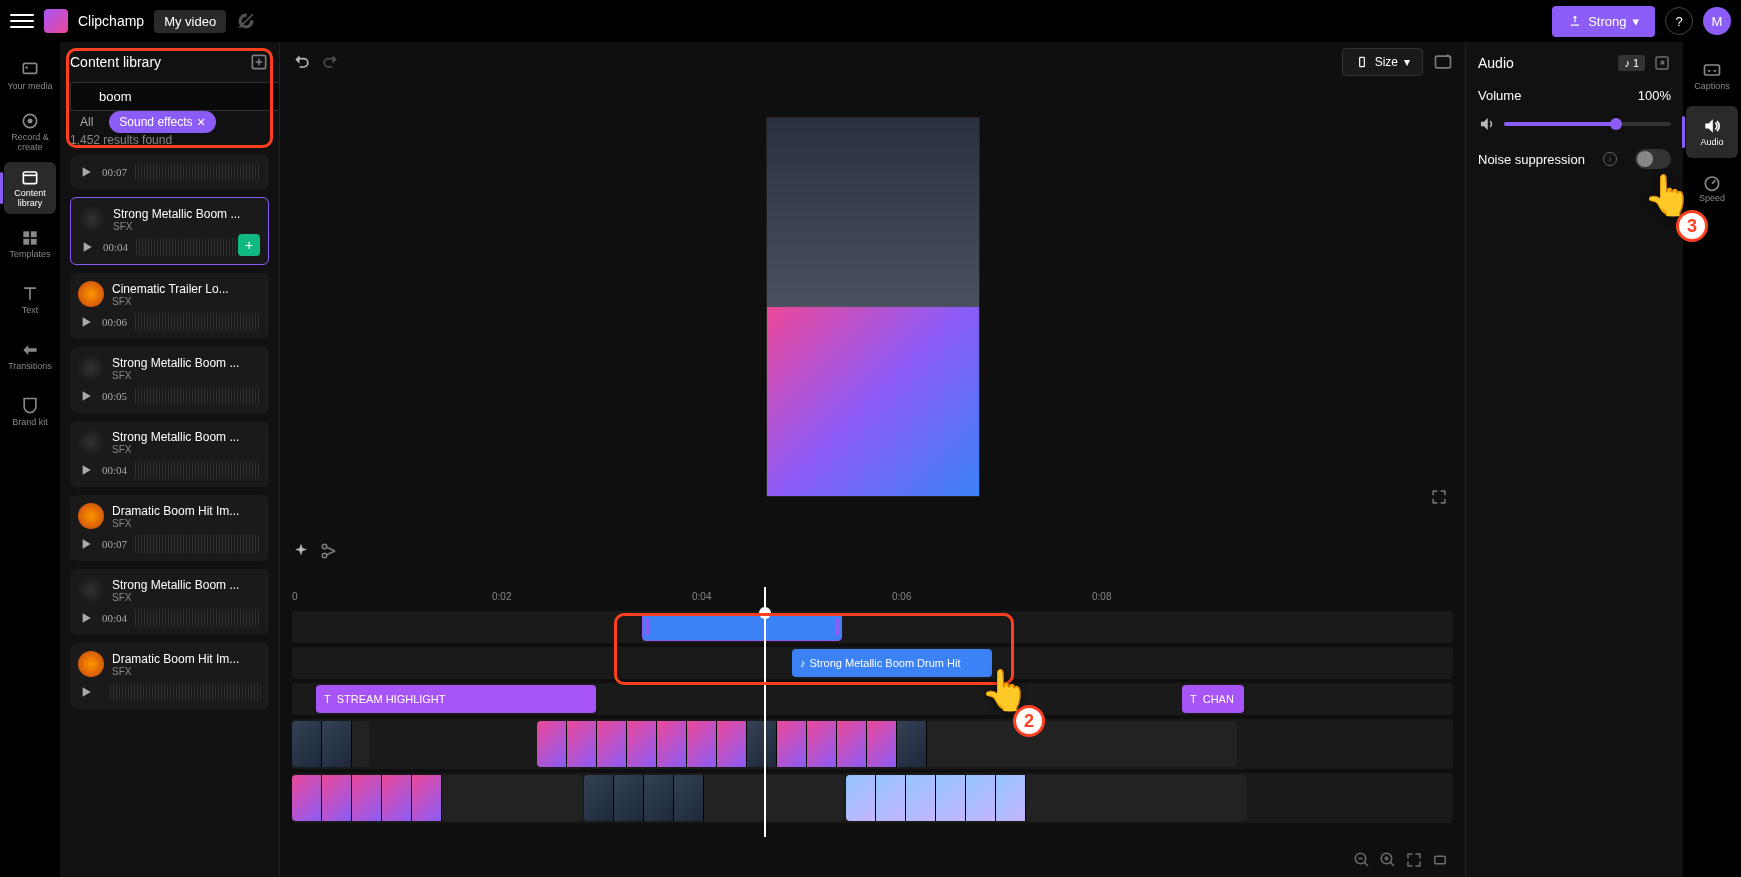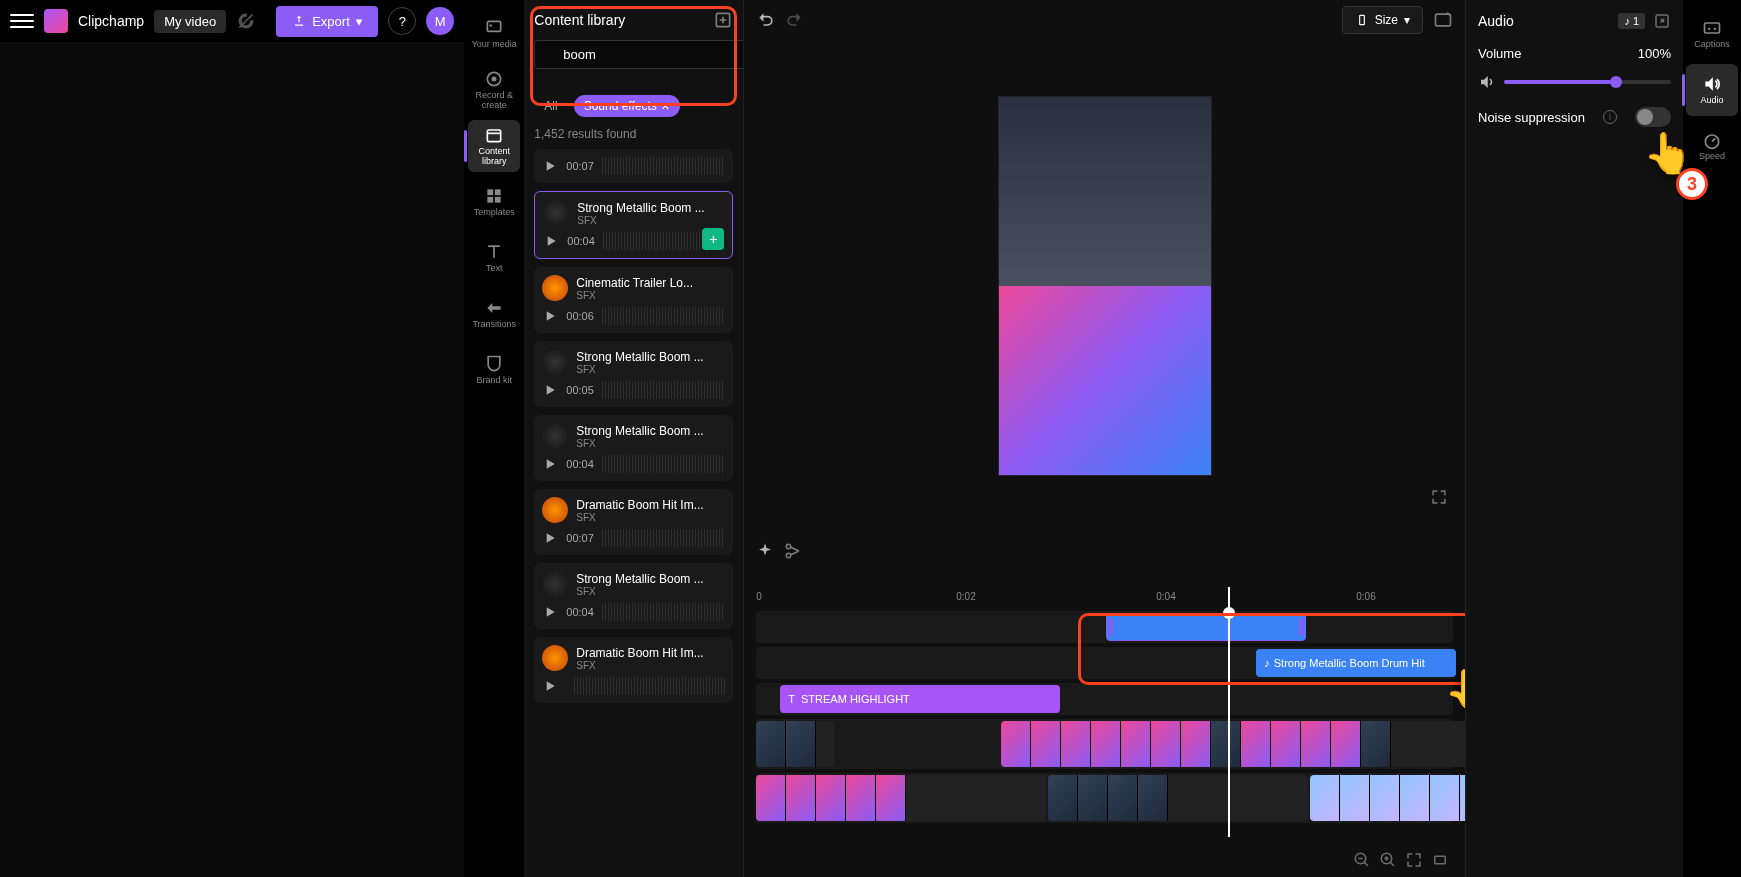--- a/index.html
+++ b/index.html
@@ -1,17 +1,17 @@
 <!DOCTYPE html>
 <html><head>
 <meta charset="utf-8">
 <style>
 * { margin:0; padding:0; box-sizing:border-box; font-family:-apple-system,BlinkMacSystemFont,'Segoe UI',sans-serif; }
 body { background:#0a0a0a; color:#fff; overflow:hidden; width:1741px; height:877px; }
-.app { display:flex; flex-direction:row; height:100%; }
+.app { display:flex; flex-direction:column; height:100%; }
 
 
 .topbar { height:42px; display:flex; align-items:center; padding:0 10px; gap:10px; background:#000; }
 .hamburger { width:24px; height:24px; display:flex; flex-direction:column; justify-content:center; gap:4px; cursor:pointer; }
 .hamburger span { height:2px; background:#fff; border-radius:1px; }
 .logo { width:24px; height:24px; background:linear-gradient(135deg,#a855f7,#ec4899); border-radius:4px; }
 .brand { font-size:14px; font-weight:500; }
 .pill { background:#2a2a2a; padding:4px 10px; border-radius:4px; font-size:13px; }
 .sync-icon { width:20px; height:20px; opacity:.6; }
 .spacer { flex:1; }
@@ -29,42 +29,42 @@
 .rail-item.active { background:#2a2a2a; color:#fff; position:relative; }
 .rail-item.active::before { content:''; position:absolute; left:-4px; top:10px; bottom:10px; width:3px; background:#8b5cf6; border-radius:2px; }
 .rail-icon { width:20px; height:20px; display:flex; align-items:center; justify-content:center; }
 
 
 .sidebar { width:220px; background:#111; padding:10px; border-right:1px solid #222; overflow-y:auto; position:relative; }
 .highlight-box-1 { position:absolute; top:6px; left:6px; right:6px; height:100px; border:3px solid #ff4020; border-radius:10px; pointer-events:none; z-index:10; }
 .sidebar-header { display:flex; justify-content:space-between; align-items:center; margin-bottom:10px; }
 .sidebar-title { font-size:14px; font-weight:500; }
 .side-icon { width:20px; height:20px; opacity:.7; cursor:pointer; }
-.search-row { display:flex; gap:6px; margin-bottom:26px; }
+.search-row { display:flex; gap:6px; margin-bottom:0; }
 .search-input { flex:1; background:#0a0a0a; border:1px solid #333; border-radius:4px; padding:6px 8px 6px 28px; color:#fff; font-size:13px; position:relative; }
 .search-wrap { position:relative; flex:1; }
 .search-wrap::before { content:'🔍'; position:absolute; left:8px; top:50%; transform:translateY(-50%); font-size:12px; opacity:.5; }
-.chips { display:flex; gap:6px; margin-bottom:10px; }
+.chips { display:flex; gap:6px; }
 .chip { padding:4px 10px; border-radius:12px; font-size:12px; cursor:pointer; }
 .chip.plain { color:#aaa; }
 .chip.active { background:#8b5cf6; color:#fff; display:flex; align-items:center; gap:4px; }
 .chip-x { font-size:11px; }
 .results-count { font-size:12px; color:#888; margin-bottom:8px; }
 
 .sfx-item { background:#1a1a1a; border-radius:6px; padding:8px; margin-bottom:8px; position:relative; }
 .sfx-item.selected { border:1px solid #8b5cf6; }
 .sfx-head { display:flex; gap:8px; align-items:center; margin-bottom:6px; }
 .sfx-thumb { width:26px; height:26px; border-radius:50%; background:radial-gradient(circle,#ff9500,#c2410c); flex-shrink:0; }
 .sfx-thumb.dark { background:radial-gradient(circle,#333,#111); }
 .sfx-meta { flex:1; overflow:hidden; }
 .sfx-name { font-size:12px; white-space:nowrap; overflow:hidden; text-overflow:ellipsis; }
 .sfx-type { font-size:10px; color:#888; }
 .sfx-controls { display:flex; align-items:center; gap:8px; }
 .play-btn { width:16px; height:16px; cursor:pointer; }
-.sfx-dur { font-size:11px; color:#aaa; }
+.sfx-dur { font-size:11px; color:#aaa;font-family:Liberation Serif, serif; }
 .wave { flex:1; height:18px; background:repeating-linear-gradient(90deg,#444 0,#444 1px,transparent 1px,transparent 3px); opacity:.5; border-radius:2px; }
 .add-btn { position:absolute; right:8px; bottom:8px; width:22px; height:22px; background:#10b981; border-radius:4px; display:flex; align-items:center; justify-content:center; cursor:pointer; font-size:14px; color:#fff; }
 
 .cursor-badge { position:absolute; width:60px; height:70px; pointer-events:none; z-index:20; }
 .cursor-hand { font-size:40px; filter:drop-shadow(0 2px 4px rgba(0,0,0,.5)); }
 .cursor-num { position:absolute; right:-5px; bottom:0; width:32px; height:32px; background:#fff; border:3px solid #ff4020; border-radius:50%; display:flex; align-items:center; justify-content:center; color:#ff4020; font-weight:bold; font-size:18px; }
 
 
 .canvas-area { flex:1; display:flex; flex-direction:column; background:#0f0f0f; position:relative;gap:16px; }
 .canvas-toolbar { height:40px; display:flex; align-items:center; padding:0 12px; gap:10px; }
@@ -152,21 +152,21 @@
     <div class="pill">My video</div>
     <div class="sync-icon"><svg viewBox="0 0 24 24">
           <path d="M12 4a8 8 0 108 8h-2a6 6 0 11-6-6V4z" fill="none" stroke="#888" stroke-width="2"></path>
           <line x1="4" y1="20" x2="20" y2="4" stroke="#888" stroke-width="2"></line>
         </svg></div>
     <div class="spacer"></div>
     <button class="export-btn">
       <svg viewBox="0 0 24 24" style="width:14px;height:14px">
           <path d="M12 3l4 4h-3v7h-2V7H8l4-4zm-7 15h14v2H5v-2z"></path>
         </svg>
-      <span>Export</span>
+      <span>Strong</span>
       <span>▾</span>
     </button>
     <div class="help-icon">?</div>
     <div class="avatar">M</div>
   </div>
 
   <div class="main">
 
     <div class="rail" id="left-rail">
         <div class="rail-item">

